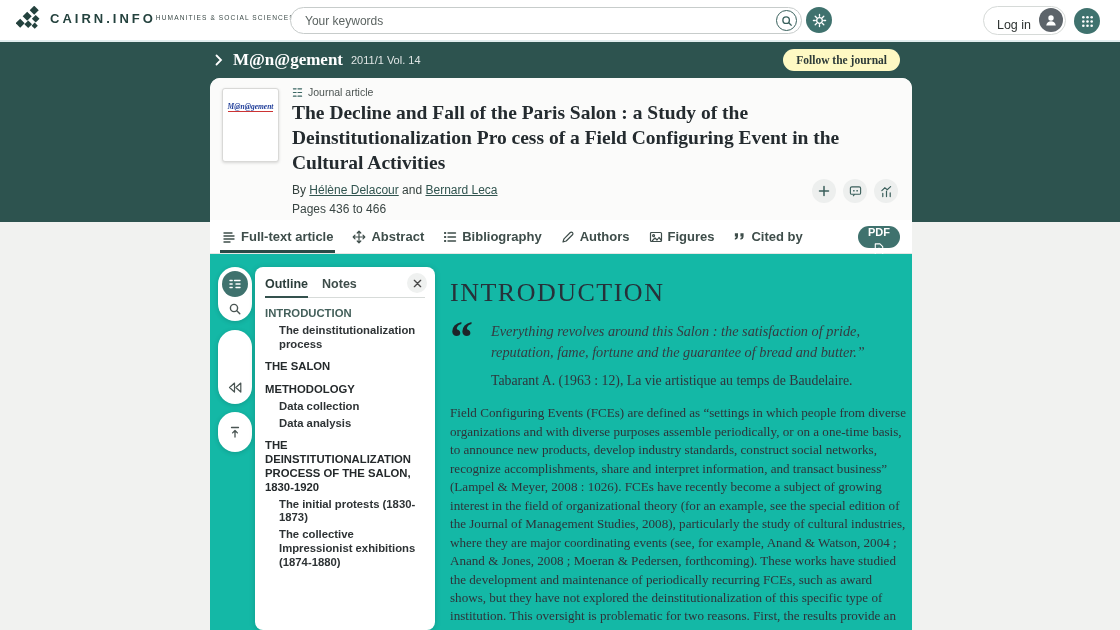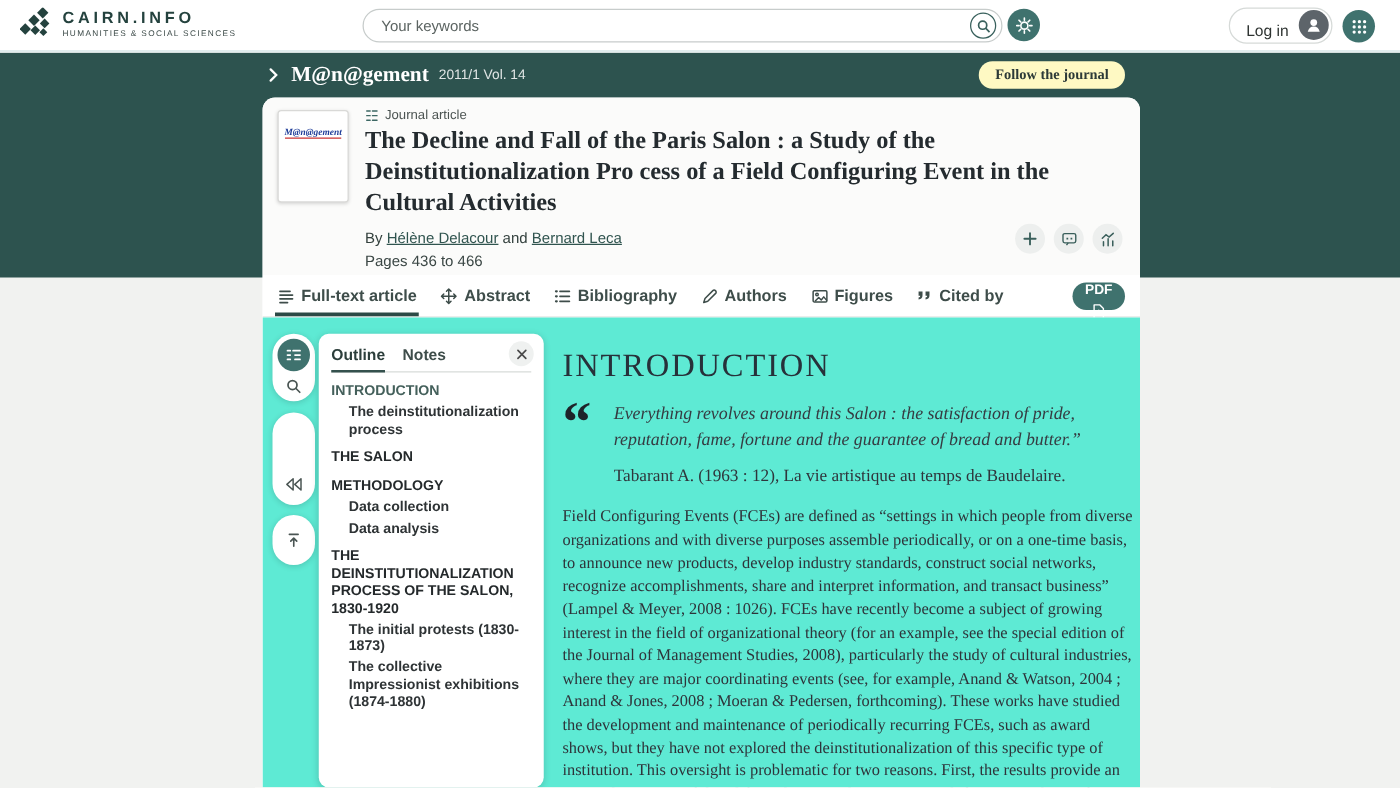--- a/index.html
+++ b/index.html
@@ -4,21 +4,21 @@
 <style>
   * { margin:0; padding:0; box-sizing:border-box; }
   html,body { width:1120px; height:630px; }
   body { font-family:"Liberation Sans", sans-serif; background:#f1f2f0; overflow:hidden; }
   .page { position:relative; width:1120px; height:630px; background:#f1f2f0; }
 
   
   .header { position:absolute; top:0; left:0; width:1120px; height:42px; background:#fff;
             border-bottom:2px solid #e1edee; z-index:30; }
   .brand { position:absolute; left:16px; top:6px; display:flex; align-items:center; gap:7px; cursor:pointer; }
-  .brand-text { display:flex; flex-direction:column; line-height:1.1; }
+  .brand-text { display:flex; line-height:1.1; }
   .brand-name { font-size:13px; font-weight:bold; letter-spacing:3px; color:#24423e; }
   .brand-tagline { font-size:6.6px; letter-spacing:1.1px; color:#3c4a48; margin-top:2px; }
   .search-wrap { position:absolute; left:290px; top:7px; width:512px; height:27px;
                  border:1px solid #c7cccb; border-radius:14px; background:#fff;
                  display:flex; align-items:center; padding:0 4px 0 14px; }
   .search-input { flex:1; border:none; outline:none; font-size:12px; color:#333;
                   font-family:"Liberation Sans",sans-serif; background:transparent; }
   .search-input::placeholder { color:#5c6462; }
   .search-btn { width:21px; height:21px; border-radius:50%; border:1px solid #39615d;
                 display:flex; align-items:center; justify-content:center; cursor:pointer; background:#fff; }
@@ -68,21 +68,21 @@
   .tab-bar { height:34px; border-bottom:1px solid #e5e7e5; display:flex; align-items:stretch;
              padding:0 12px; background:#fff; }
   .tab { position:relative; display:flex; align-items:center; gap:5px; font-size:13px; font-weight:600;
          color:#3e4d4a; margin-right:19px; cursor:pointer; white-space:nowrap;justify-content:center; }
   .tab.active::after { content:""; position:absolute; left:-2px; right:-2px; bottom:0; height:3px; background:#2c4a46; }
   .pdf-btn { margin:6px 0 6px auto; align-self:center; height:22px; background:#3f726e; color:#fff;
              border:none; border-radius:12px; font-size:11px; font-weight:bold; display:flex;
              align-items:center; gap:5px; padding:0 10px; cursor:pointer; font-family:"Liberation Sans",sans-serif;flex-direction:column; }
 
   
-  .content { position:relative; height:376px; background:#5eead4; }
+  .content { position:relative; height:376px; background:#14b8a6; }
 
   .tool-card { position:absolute; left:8px; width:34px; background:#fff; border-radius:17px;
                box-shadow:0 1px 5px rgba(0,0,0,.16); display:flex; flex-direction:column;
                align-items:center; }
   .tool-card.one { top:13px; height:54px; padding-top:4px; gap:5px; }
   .tool-card.two { top:76px; height:74px; justify-content:flex-end; padding-bottom:10px; }
   .tool-card.three { top:158px; height:40px; justify-content:center; }
   .tool-outline-btn { width:26px; height:26px; border-radius:50%; background:#3f726e; border:none;
                       display:flex; align-items:center; justify-content:center; cursor:pointer; }
   .tool-icon-btn { background:none; border:none; cursor:pointer; display:flex; align-items:center; justify-content:center; }

